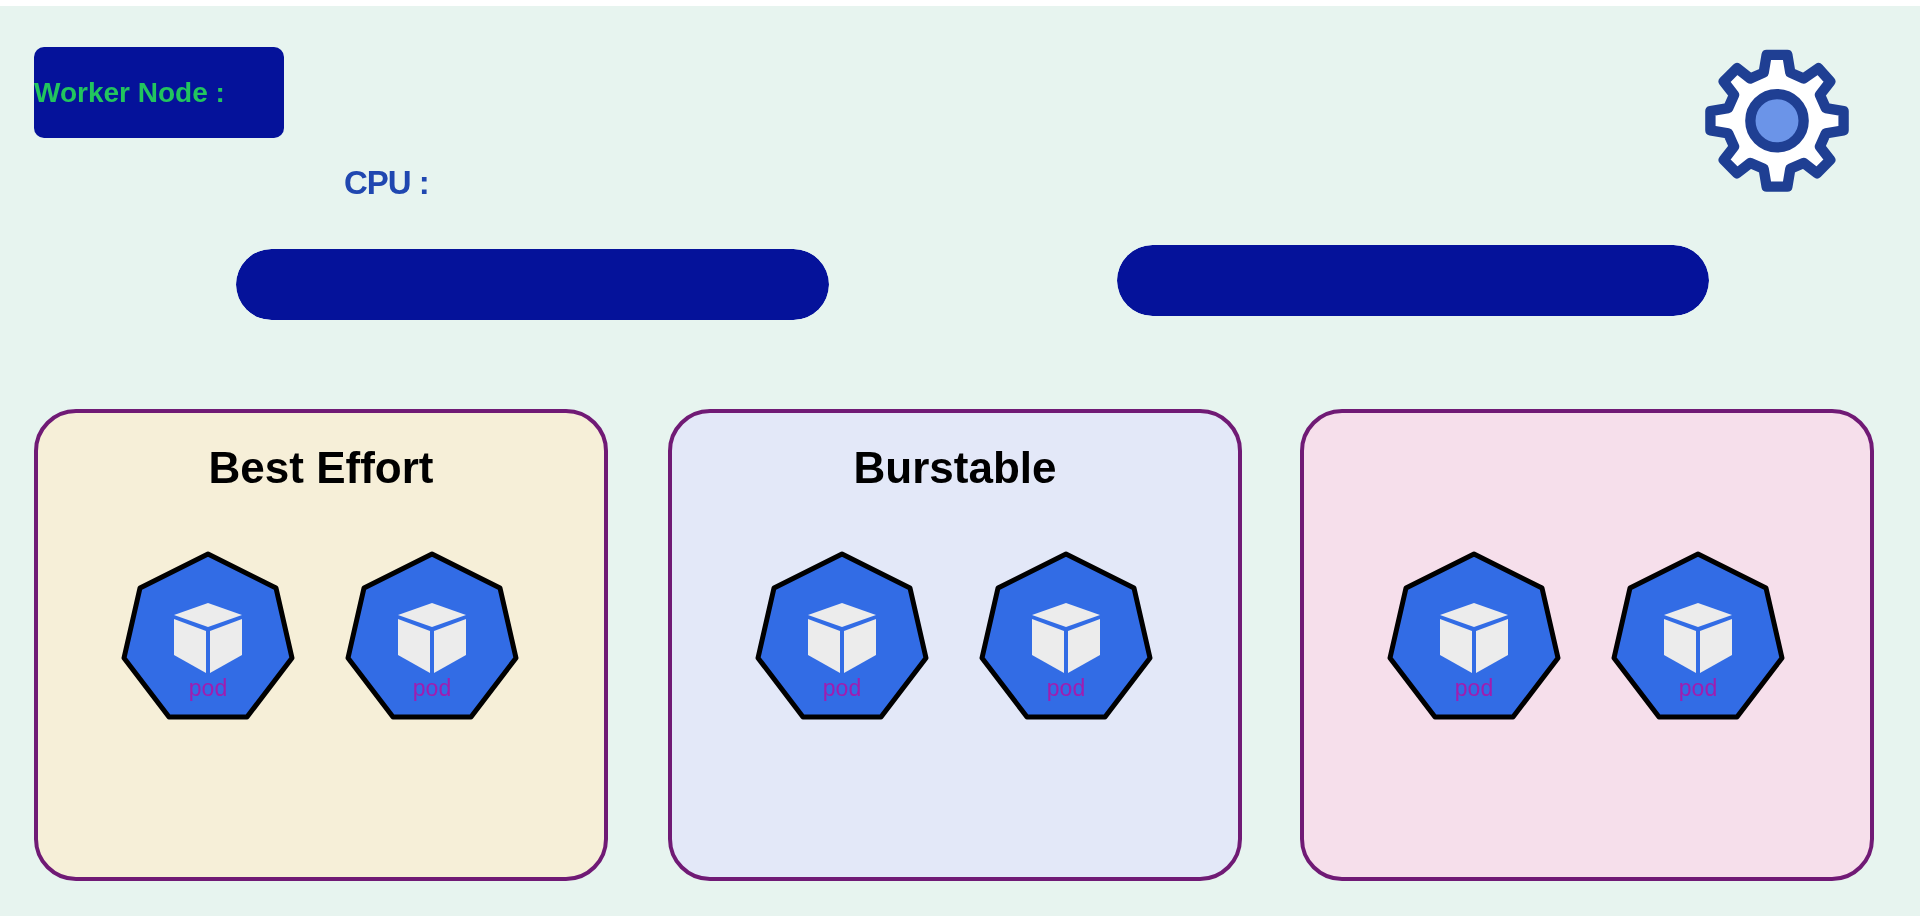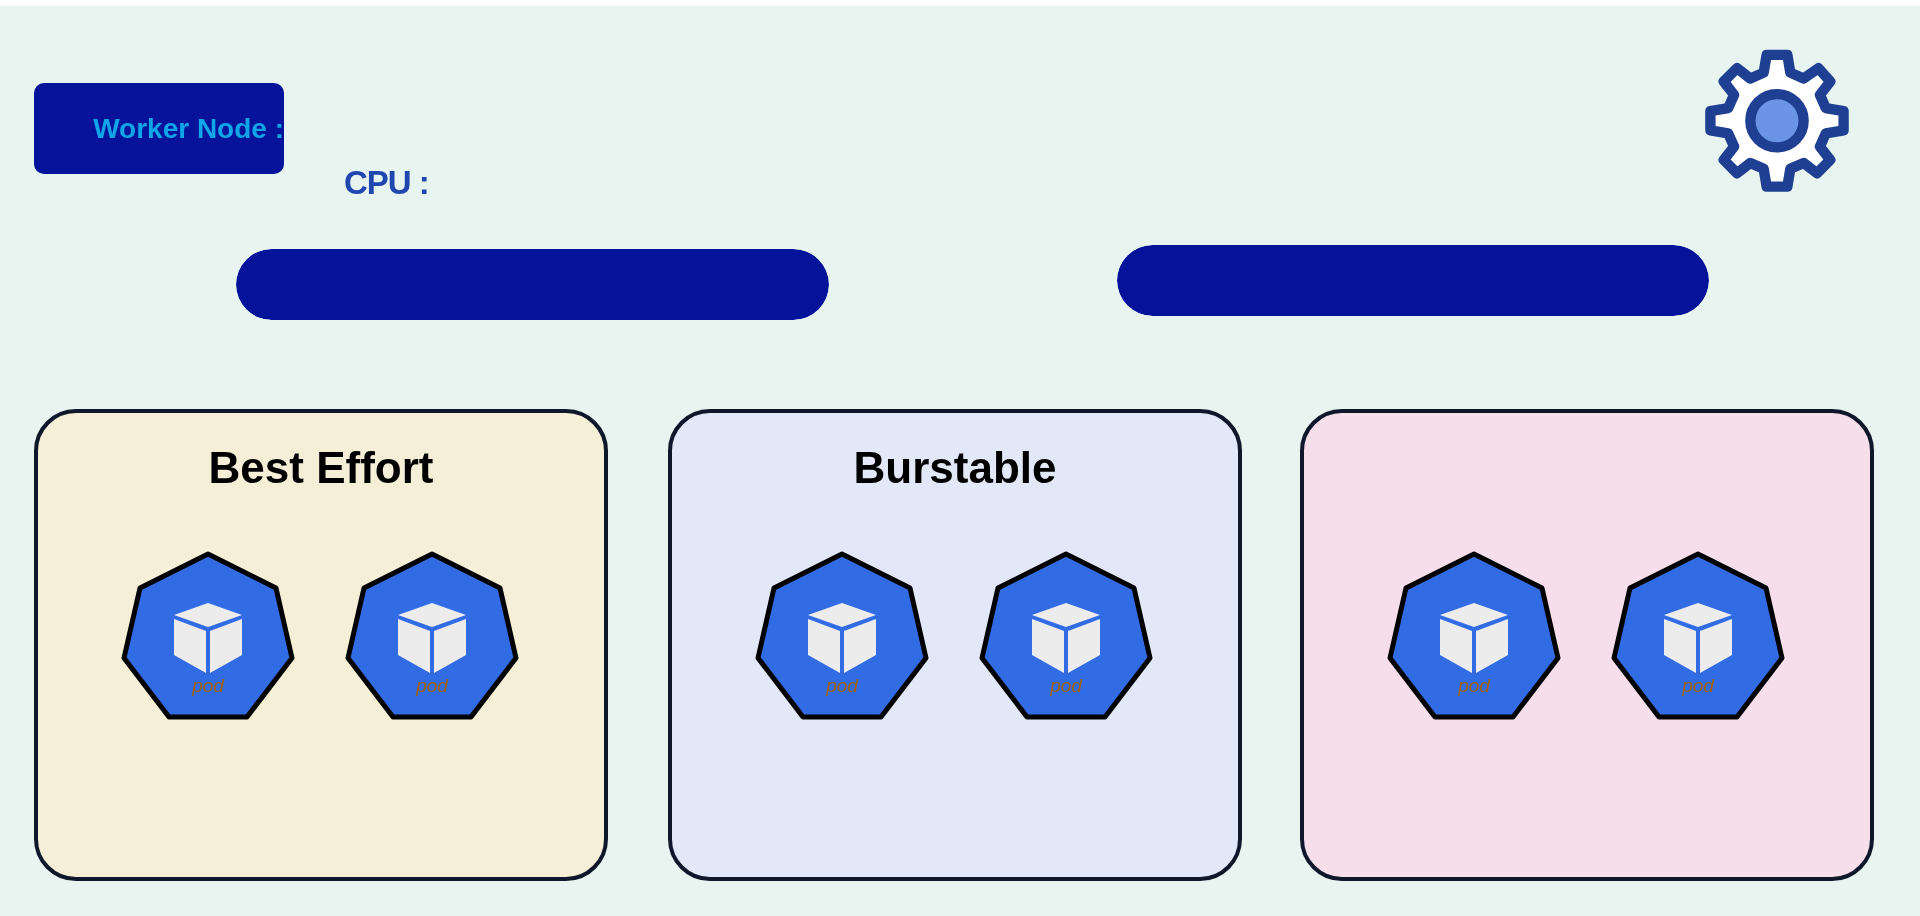--- a/index.html
+++ b/index.html
@@ -9,57 +9,57 @@
     font-family: "Liberation Sans", sans-serif;
     position: relative;
   }
   .canvas {
     position: absolute; left: 0; top: 6px; width: 1920px; height: 910px;
     background: #e7f4ef;
   }
   .node-badge {
     position: absolute; left: 34px; top: 41px; width: 250px; height: 91px;
     background: #05129a; border-radius: 10px;
-    display: flex; align-items: center; justify-content: flex-end;
-    color: #0ea5e9; font-weight: bold; font-size: 28px; margin-top: 36px;
+    display: flex; align-items: center; justify-content: flex-start;
+    color: #22c55e; font-weight: bold; font-size: 28px;
   }
   .res-label {
     position: absolute; color: #2047b0; font-weight: bold; font-size: 33px;
     letter-spacing: -1px;
   }
   .cpu-label { left: 344px; top: 158px; }
   .mem-label { left: 1219px; top: 158px; }
   .bar {
     position: absolute; height: 71px; border-radius: 36px; background: #e7f4ef;
     overflow: hidden;
   }
   .bar .fill { height: 100%; background: #05129a; border-radius: 36px; }
   .cpu-bar { left: 236px; top: 243px; width: 593px; }
   .mem-bar { left: 1117px; top: 239px; width: 592px; }
   .gear { position: absolute; left: 1703px; top: 40px; width: 148px; height: 148px; }
   .card {
     position: absolute; top: 403px; width: 574px; height: 472px;
-    border: 4px solid #0f172a; border-radius: 42px; box-sizing: border-box;
+    border: 4px solid #701a75; border-radius: 42px; box-sizing: border-box;
   }
   .card-be { left: 34px; background: #f6efd8; }
   .card-bu { left: 668px; background: #e3e8f8; }
   .card-gu { left: 1300px; background: #f6dfeb; }
   .card-title {
     position: absolute; left: 0; right: 0; top: 30px; text-align: center;
     font-weight: bold; font-size: 44px; color: #000;
   }
   .card-gu .card-title { top: 26px; }
   .pod {
     position: absolute; top: 138px; width: 176px; height: 172px;
   }
   .pod.p1 { left: 82px; }
   .pod.p2 { left: 306px; }
   .pod-label {
     position: absolute; left: 0; right: 0; top: 124px; text-align: center;
-    color: #a16207; font-size: 19px; font-style: italic;
+    color: #a21caf; font-size: 23px;
   }
 </style>
 </head>
 <body>
 
 <div class="canvas">
 
   <div class="node-badge">
     <span>Worker Node :</span>
   </div>

